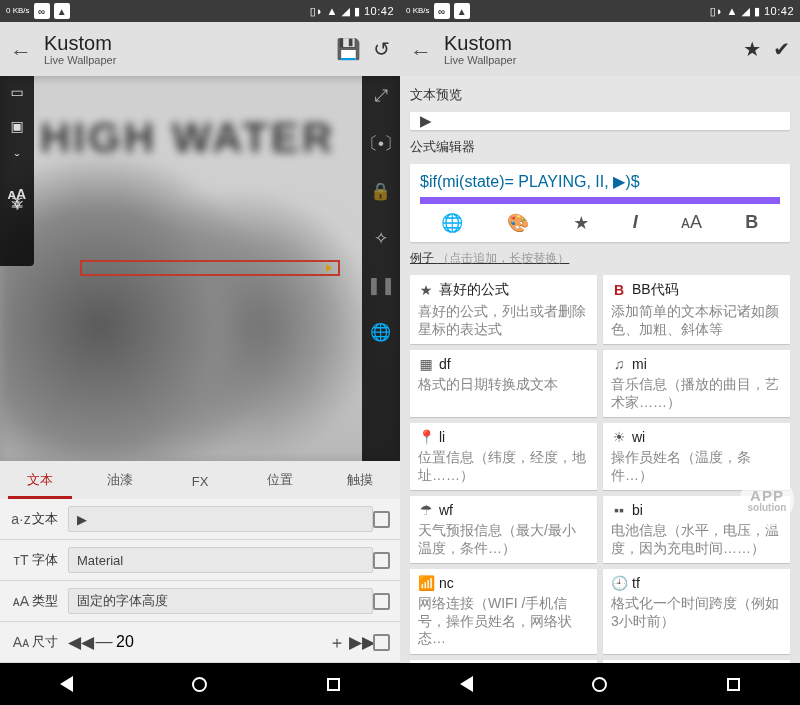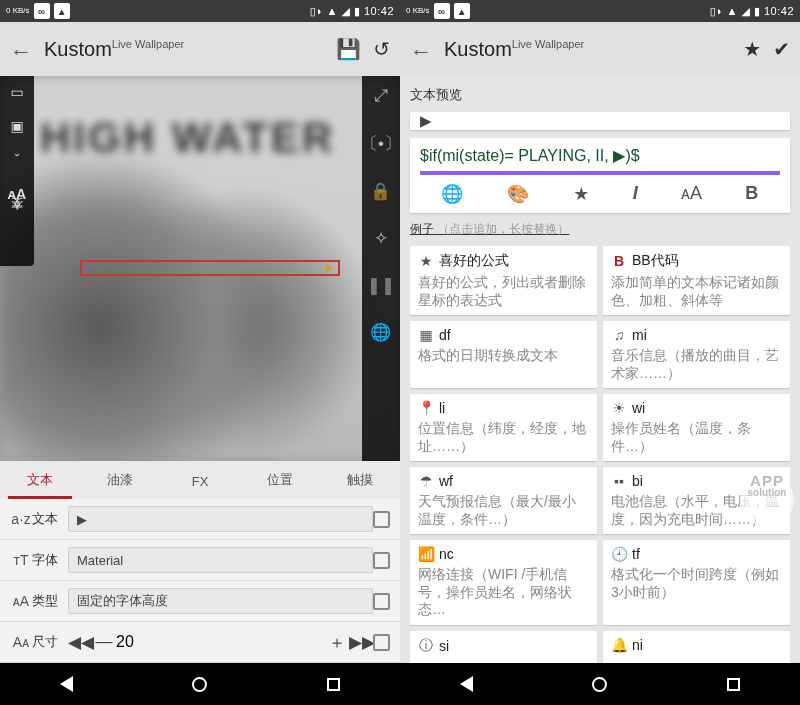--- a/index.html
+++ b/index.html
@@ -9,21 +9,21 @@
   
   .statusbar { height: 22px; background: #3b3b3b; color: #fff; display: flex; align-items: center; font-size: 11px; padding: 0 6px; }
   .sb-left { display: flex; align-items: center; gap: 4px; }
   .sb-left .kb { line-height: 1; text-align: center; font-size: 8px; }
   .sb-icon { width: 16px; height: 16px; background: #fff; border-radius: 2px; display: inline-flex; align-items: center; justify-content: center; color: #3b3b3b; font-size: 10px; font-weight: bold; }
   .sb-right { margin-left: auto; display: flex; align-items: center; gap: 4px; font-size: 11px; }
   .sb-time { font-weight: 500; letter-spacing: .5px; }
   
   .toolbar { height: 54px; background: #e1e1e1; display: flex; align-items: center; padding: 0 10px; gap: 12px; }
   .toolbar .back { font-size: 22px; color: #555; }
-  .toolbar .titleblock { display: flex; line-height: 1.1; }
+  .toolbar .titleblock { display: flex; flex-direction: column; line-height: 1.1; }
   .toolbar .title { font-size: 20px; color: #222; font-weight: 400; }
   .toolbar .subtitle { font-size: 11px; color: #555; }
   .toolbar .spacer { flex: 1; }
   .toolbar .ticon { font-size: 20px; color: #333; }
   
   .preview { position: relative; flex: none; height: 385px; background: #999; overflow: hidden; }
   .preview .bg { position: absolute; inset: 0; background:
     radial-gradient(circle at 25% 65%, #5a5a5a 0%, #888 30%, rgba(255,255,255,0) 45%),
     radial-gradient(circle at 60% 65%, #666 0%, #999 25%, rgba(255,255,255,0) 40%),
     linear-gradient(#d0d0d0 0%, #cfcfcf 55%, #b8b8b8 100%);
@@ -54,30 +54,30 @@
   .navbar { margin-top: auto; height: 42px; background: #000; display: flex; align-items: center; justify-content: space-around; color: #fff; font-size: 16px; }
   .nav-tri { width: 0; height: 0; border-right: 13px solid #fff; border-top: 8px solid transparent; border-bottom: 8px solid transparent; }
   .nav-circ { width: 15px; height: 15px; border: 2px solid #fff; border-radius: 50%; }
   .nav-sq { width: 13px; height: 13px; border: 2px solid #fff; }
   
   .p2body { flex: 1; background: #e5e5e5; padding: 10px 10px 0 10px; display: flex; flex-direction: column; gap: 8px; overflow: hidden; }
   .seclabel { font-size: 13px; color: #333; }
   .whitebox { background: #fff; border-radius: 1px; box-shadow: 0 1px 2px rgba(0,0,0,.15); }
   .txtprev { height: 34px; display: flex; align-items: center; padding: 0 10px; font-size: 15px; color: #444; }
   .formula { padding: 8px 10px 6px 10px; }
-  .formula .ftext { font-size: 16px; color: #14532d; padding-bottom: 6px; border-bottom: 4px solid #8b5cf6; }
+  .formula .ftext { font-size: 16px; color: #0369a1; padding-bottom: 6px; border-bottom: 7px solid #8b5cf6; }
   .ftoolbar { display: flex; justify-content: space-around; padding: 8px 0 2px 0; color: #555; font-size: 18px; }
   .exheader { font-size: 12px; color: #333; text-decoration: underline; }
   .exheader .muted { color: #999; }
   .grid2 { display: grid; grid-template-columns: 1fr 1fr; gap: 6px; }
   .card { background: #fff; border-radius: 1px; box-shadow: 0 1px 1px rgba(0,0,0,.15); padding: 6px 8px 6px 8px; min-height: 50px; }
   .card .ct { display: flex; align-items: center; gap: 5px; font-size: 14px; color: #222; font-weight: 500; }
   .card .ct .ci { font-size: 14px; color: #555; width: 16px; text-align: center; }
   .card .cd { font-size: 14px; color: #888; line-height: 1.25; margin-top: 4px; }
-  .watermark { position: absolute; right: 6px; bottom: 178px; width: 54px; height: 54px; border-radius: 50%; background: rgba(255,255,255,.65); display: flex; flex-direction: column; align-items: center; font-size: 10px; color: #bbb; line-height: 1; font-weight: 700; pointer-events: none; }
+  .watermark { position: absolute; right: 6px; bottom: 178px; width: 54px; height: 54px; border-radius: 50%; background: rgba(255,255,255,.65); display: flex; flex-direction: column; align-items: center; justify-content: center; font-size: 10px; color: #bbb; line-height: 1; font-weight: 700; pointer-events: none; }
   .watermark .big { font-size: 15px; letter-spacing: 1px; }
 </style>
 </head>
 <body>
 
 <div class="container">
 
   <div class="phone">
     <div class="statusbar">
       <div class="sb-left">
@@ -202,20 +202,21 @@
       </div>
       <div class="spacer"></div>
       <span class="ticon">★</span>
       <span class="ticon">✔</span>
     </div>
 
     <div class="p2body">
       <div class="seclabel">文本预览</div>
       <div class="whitebox txtprev">▶</div>
 
+      <div class="seclabel">公式编辑器</div>
       <div class="whitebox formula">
         <div class="ftext">$if(mi(state)= PLAYING, II, ▶)$</div>
         <div class="ftoolbar">
           <span>🌐</span>
           <span>🎨</span>
           <span>★</span>
           <span style="font-style:italic;font-weight:700;">I</span>
           <span>ᴀA</span>
           <span style="font-weight:900;">B</span>
         </div>

